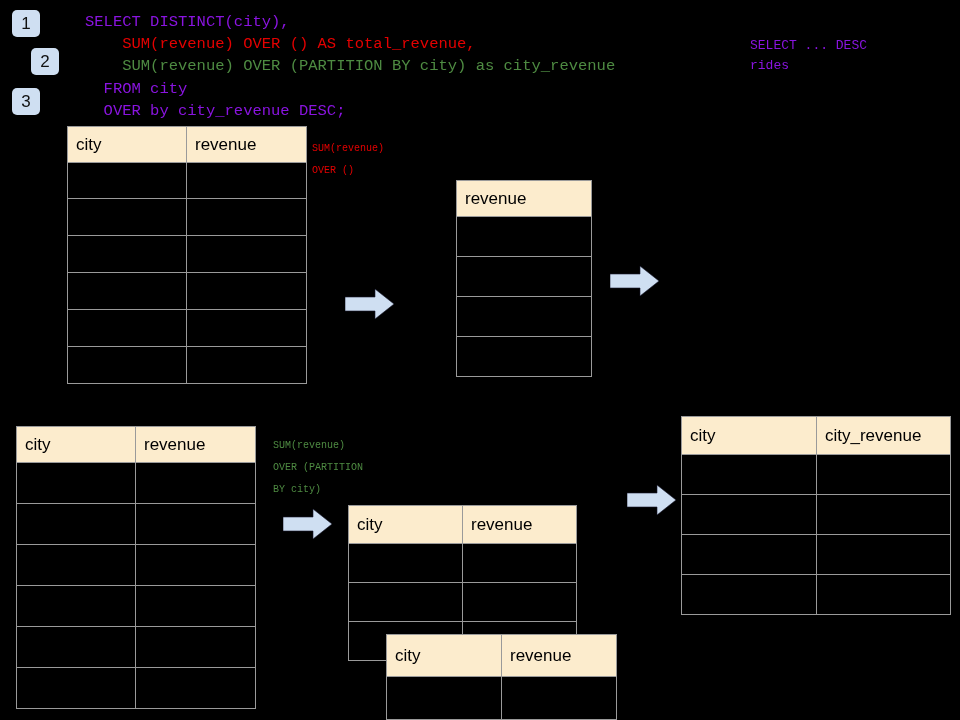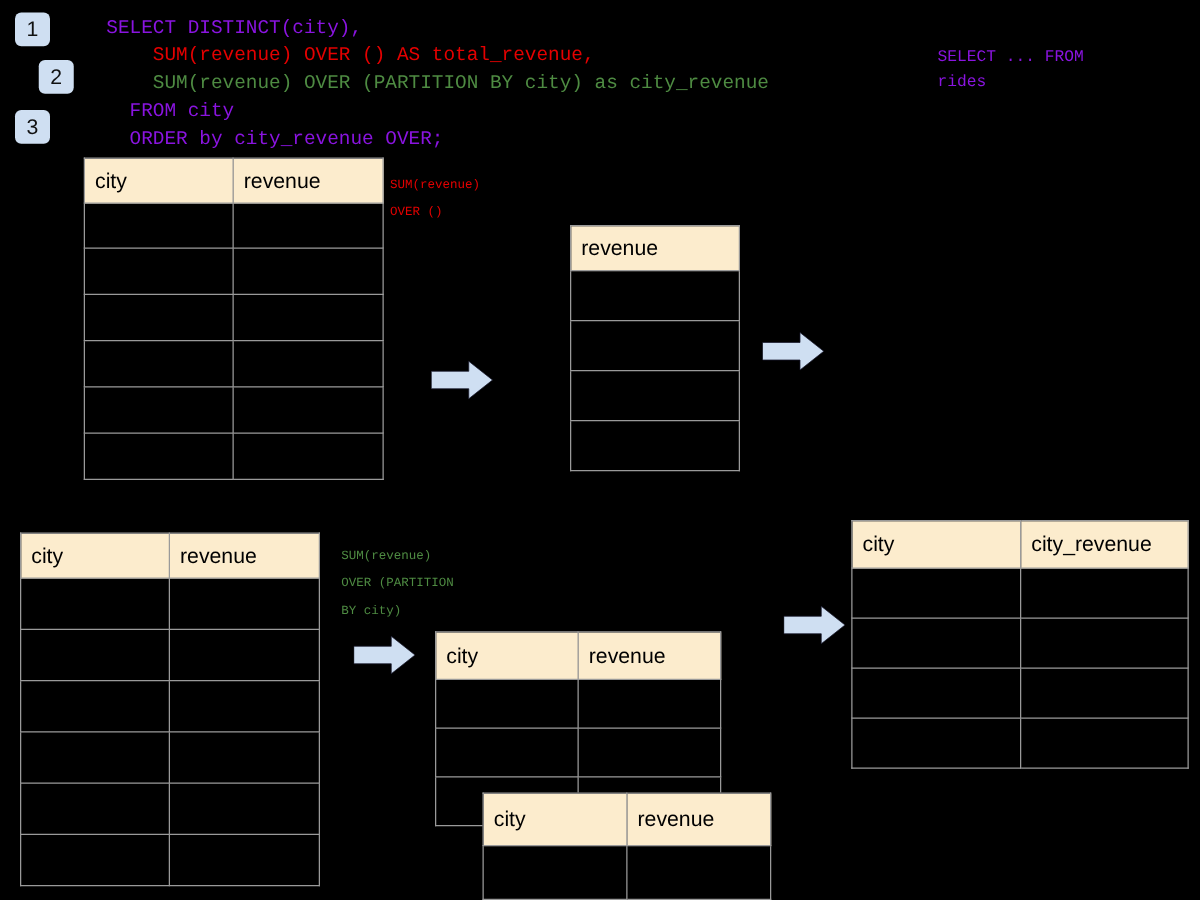--- a/index.html
+++ b/index.html
@@ -98,23 +98,23 @@
     <span>2</span>
   </div>
   <div class="badge" style="left:12px; top:88px; width:28px; height:27px;">
     <span>3</span>
   </div>
 
   <div class="sql sql-purple" style="left:85px; top:12px;">SELECT DISTINCT(city),</div>
   <div class="sql sql-red" style="left:85px; top:34px;">    SUM(revenue) OVER () AS total_revenue,</div>
   <div class="sql sql-green" style="left:85px; top:56px;">    SUM(revenue) OVER (PARTITION BY city) as city_revenue</div>
   <div class="sql sql-purple" style="left:85px; top:79px;">  FROM city</div>
-  <div class="sql sql-purple" style="left:85px; top:101px;">  ORDER by city_revenue OVER;</div>
-
-  <div class="annot annot-purple" style="left:750px; top:36px;">SELECT ... FROM
+  <div class="sql sql-purple" style="left:85px; top:101px;">  OVER by city_revenue DESC;</div>
+
+  <div class="annot annot-purple" style="left:750px; top:36px;">SELECT ... DESC
 rides</div>
 
   <div class="annot annot-red" style="left:312px; top:138px;">SUM(revenue)
 OVER ()</div>
 
   <div class="annot annot-green" style="left:273px; top:435px;">SUM(revenue)
 OVER (PARTITION
 BY city)</div>
 
   <table class="tbl" style="left:67px; top:126px; width:239px;">

